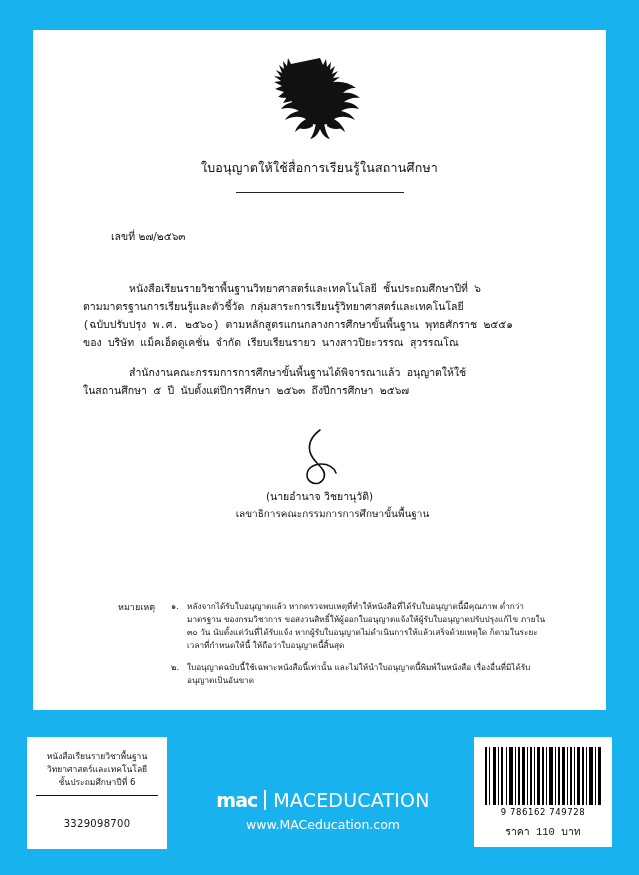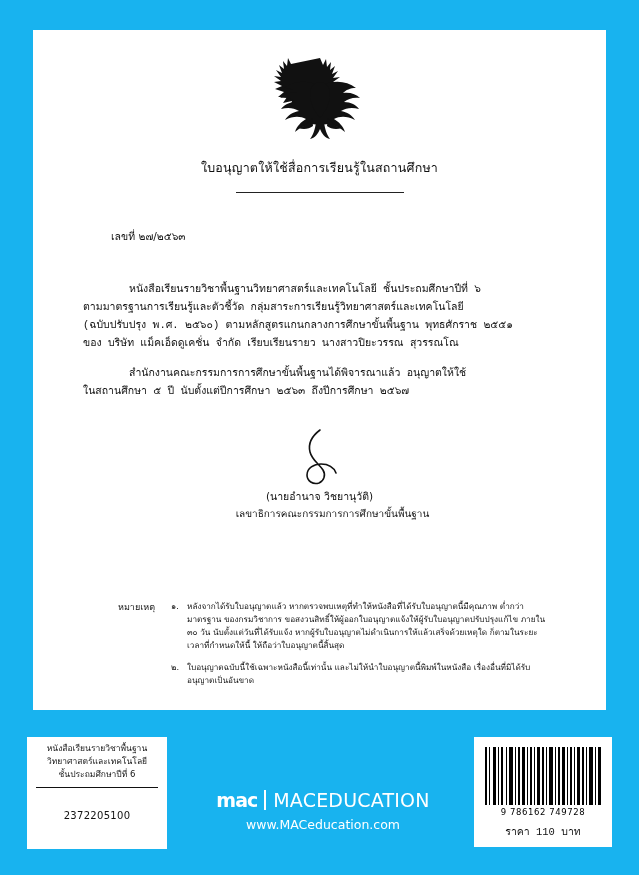--- a/index.html
+++ b/index.html
@@ -142,21 +142,21 @@
     position: absolute;
     left: 27px;
     top: 737px;
     width: 138px;
     height: 110px;
     background: #ffffff;
     border: 1px solid #ffffff;
     text-align: center;
   }
   .isbn-box .lines {
-    padding-top: 4px;
+    padding-top: 12px;
     font-size: 8.5px;
     line-height: 13px;
     color: #111;
   }
   .isbn-box .divider {
     margin: 6px 8px 0 8px;
     height: 1px;
     background: #111;
   }
   .isbn-box .code {
@@ -303,21 +303,21 @@
 
   </div>
 
   <div class="isbn-box">
     <div class="lines">
       <div>หนังสือเรียนรายวิชาพื้นฐาน</div>
       <div>วิทยาศาสตร์และเทคโนโลยี</div>
       <div>ชั้นประถมศึกษาปีที่ 6</div>
     </div>
     <div class="divider"></div>
-    <div class="code">2372205100</div>
+    <div class="code">3329098700</div>
   </div>
 
   <div class="barcode-box">
     <div class="bars">
       <span style="left:0px;width:2px;"></span>
       <span style="left:4px;width:1px;"></span>
       <span style="left:8px;width:3px;"></span>
       <span style="left:13px;width:1px;"></span>
       <span style="left:16px;width:2px;"></span>
       <span style="left:21px;width:1px;"></span>

